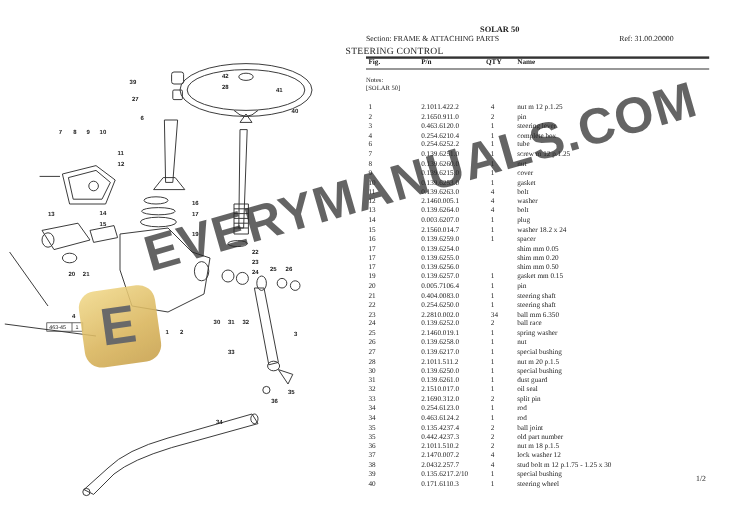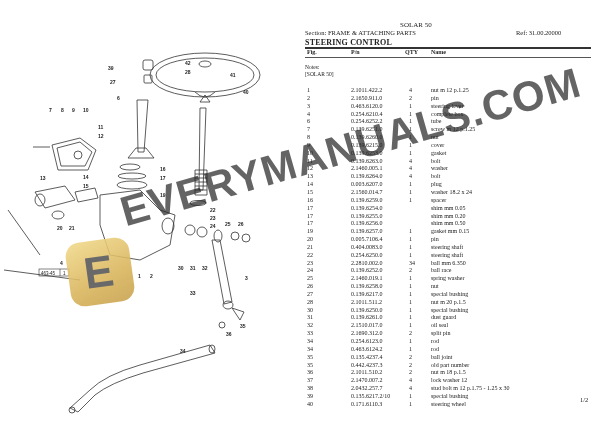--- a/index.html
+++ b/index.html
@@ -1,23 +1,23 @@
 <!DOCTYPE html>
 <html><head>
 <meta charset="utf-8">
 <style>
   html, body { margin: 0; padding: 0; background: #ffffff; }
   body { width: 612px; height: 432px; position: relative; overflow: hidden; font-family: "Liberation Serif", serif; color: #222; }
   .diagram { position: absolute; left: 0; top: 40px; width: 300px; height: 380px; }
   .diagram svg { width: 300px; height: 380px; }
   .diagram .lbl { font-family: "Liberation Sans", sans-serif; font-size: 5px; font-weight: bold; fill: #222; }
-  .model { position: absolute; left: 400px; top: 21px; font-size: 7px; font-weight: normal; }
+  .model { position: absolute; left: 400px; top: 21px; font-size: 7px; font-weight: bold; }
   .section { position: absolute; left: 305px; top: 29px; font-size: 6.5px; }
   .ref { position: absolute; left: 516px; top: 29px; font-size: 6.5px; }
-  .title { position: absolute; left: 305px; top: 38px; font-size: 8px; font-weight: bold; letter-spacing: 0.2px; }
+  .title { position: absolute; left: 288px; top: 38px; font-size: 8px; font-weight: normal; letter-spacing: 0.2px; }
   .rule-top { position: absolute; left: 305px; top: 47px; width: 286px; height: 2px; background: #333; }
   .hdr { position: absolute; top: 49px; font-size: 6px; font-weight: bold; }
   .rule-bot { position: absolute; left: 305px; top: 57px; width: 286px; height: 1px; background: #555; }
   .notes { position: absolute; left: 305px; top: 64px; font-size: 5.5px; line-height: 7px; }
 
   .rows { position: absolute; left: 305px; top: 87px; width: 290px; }
   .row { position: relative; height: 7.85px; font-size: 6px; line-height: 7.85px; white-space: nowrap; }
   .row span { position: absolute; top: 0; }
   .c-fig { left: 2px; }
   .c-pn { left: 46px; }

